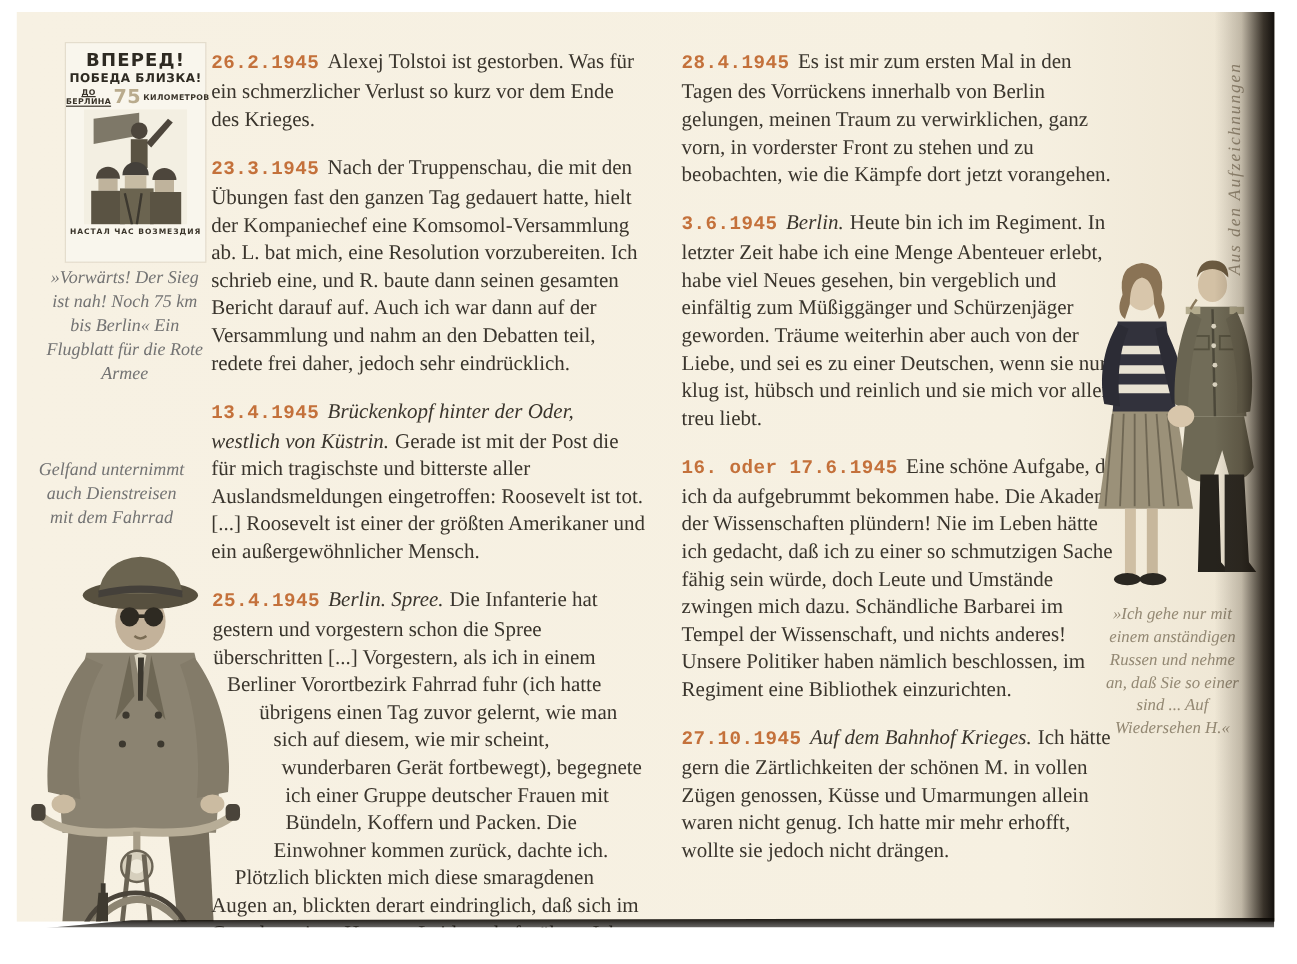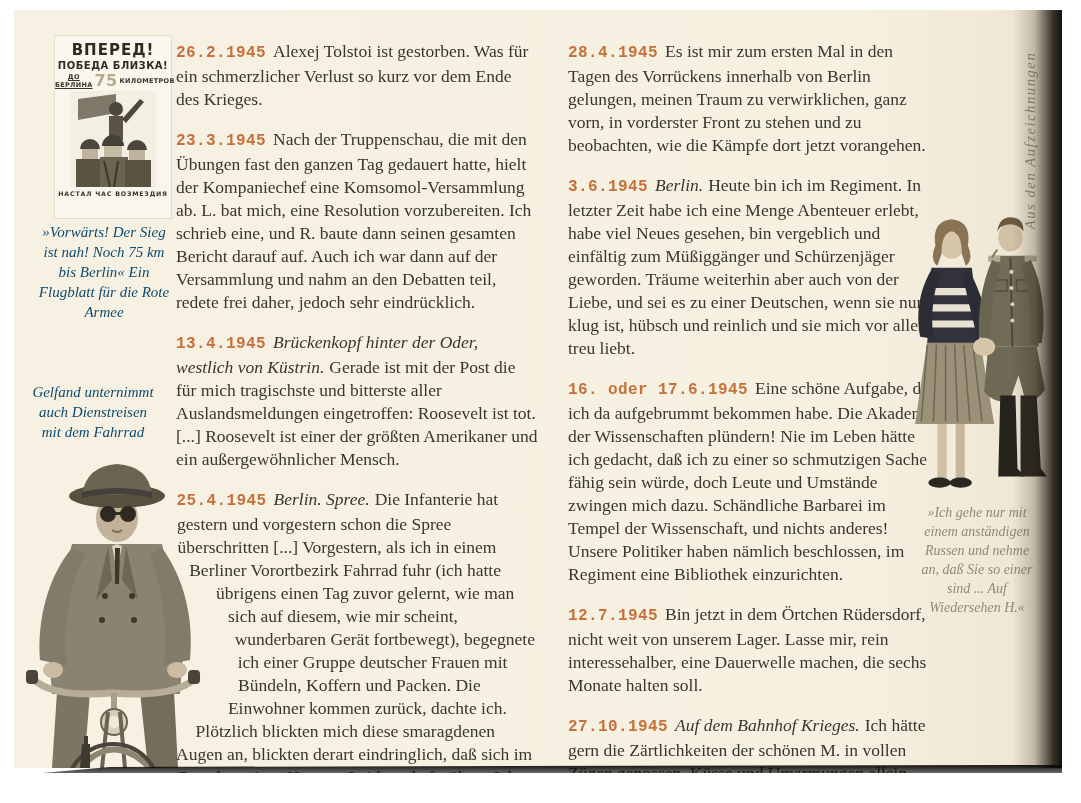--- a/index.html
+++ b/index.html
@@ -28,21 +28,21 @@
   .poster{position:absolute;left:55px;top:36px;width:116px;height:182px;background:#f9f6ed;
           box-shadow:0 0 0 1px rgba(120,105,80,0.15);text-align:center;color:#2e2a22;
           font-family:"DejaVu Sans",sans-serif;}
   .poster-l1{font-weight:bold;font-size:15px;letter-spacing:1px;margin-top:5px;}
   .poster-l2{font-weight:bold;font-size:10px;letter-spacing:0.5px;margin-top:1px;}
   .poster-l3{font-weight:bold;font-size:6.5px;letter-spacing:0.3px;margin-top:2px;color:#3a342a;
              display:flex;align-items:center;justify-content:space-between;gap:2px;}
   .poster-75{font-size:16px;color:#b9ab8d;font-weight:bold;line-height:14px;}
   .poster-art{display:block;margin:2px auto 0 auto;}
   .poster-l4{font-weight:bold;font-size:6.3px;letter-spacing:0.8px;margin-top:3px;color:#3a342a;}
-  .caption{position:absolute;text-align:center;font-style:italic;color:#0c4a6e;
+  .caption{position:absolute;text-align:center;font-style:italic;color:#737373;
            font-size:15px;line-height:20px;}
   .cap-poster{left:36px;top:222px;width:136px;}
   .cap-bike{left:29px;top:382px;width:128px;}
   .cap-couple{left:916px;top:503px;width:122px;font-size:14px;line-height:19px;color:#938873;}
   .bike-photo{position:absolute;left:12px;top:460px;width:200px;height:308px;}
   .couple-photo{position:absolute;left:903px;top:214px;width:152px;height:286px;}
   .vertical-label{position:absolute;left:910px;top:132px;width:240px;text-align:center;
            transform:rotate(-90deg);font-style:italic;color:#9a8e79;font-size:14.5px;letter-spacing:1.6px;}
 </style>
 </head>
@@ -138,23 +138,20 @@
     <p class="entry">
       <span class="d">28.4.1945</span><span>Es ist mir zum ersten Mal in den Tagen des Vorrückens innerhalb von Berlin gelungen, meinen Traum zu verwirklichen, ganz vorn, in vorderster Front zu stehen und zu beobachten, wie die Kämpfe dort jetzt vorangehen.</span>
     </p>
     <p class="entry">
       <span class="d">3.6.1945</span><span class="loc">Berlin.</span><span>Heute bin ich im Regiment. In letzter Zeit habe ich eine Menge Abenteuer erlebt, habe viel Neues gesehen, bin vergeblich und einfältig zum Müßiggänger und Schürzenjäger geworden. Träume weiterhin aber auch von der Liebe, und sei es zu einer Deutschen, wenn sie nur klug ist, hübsch und reinlich und sie mich vor allem treu liebt.</span>
     </p>
     <p class="entry">
       <span class="d">16. oder 17.6.1945</span><span>Eine schöne Aufgabe, die ich da aufgebrummt bekommen habe. Die Akademie der Wissenschaften plündern! Nie im Leben hätte ich gedacht, daß ich zu einer so schmutzigen Sache fähig sein würde, doch Leute und Umstände zwingen mich dazu. Schändliche Barbarei im Tempel der Wissenschaft, und nichts anderes! Unsere Politiker haben nämlich beschlossen, im Regiment eine Bibliothek einzurichten.</span>
     </p>
     <p class="entry">
-      <span class="d">12.7.1945</span><span>Bin jetzt in dem Örtchen Rüdersdorf, nicht weit von unserem Lager. Lasse mir, rein interessehalber, eine Dauerwelle machen, die sechs Monate halten soll.</span>
-    </p>
-    <p class="entry">
       <span class="d">27.10.1945</span><span class="loc">Auf dem Bahnhof Krieges.</span><span>Ich hätte gern die Zärtlichkeiten der schönen M. in vollen Zügen genossen, Küsse und Umarmungen allein waren nicht genug. Ich hatte mir mehr erhofft, wollte sie jedoch nicht drängen.</span>
     </p>
   </div>
 
   <svg class="couple-photo" viewBox="0 0 150 280">
 
     <path d="M24,124 L76,124 L90,206 L12,206 Z" fill="#9b9179"></path>
     <g stroke="#6f6754" stroke-width="1.5">
       <path d="M24,128 L18,204"></path>
         <path d="M33,128 L30,204"></path>

